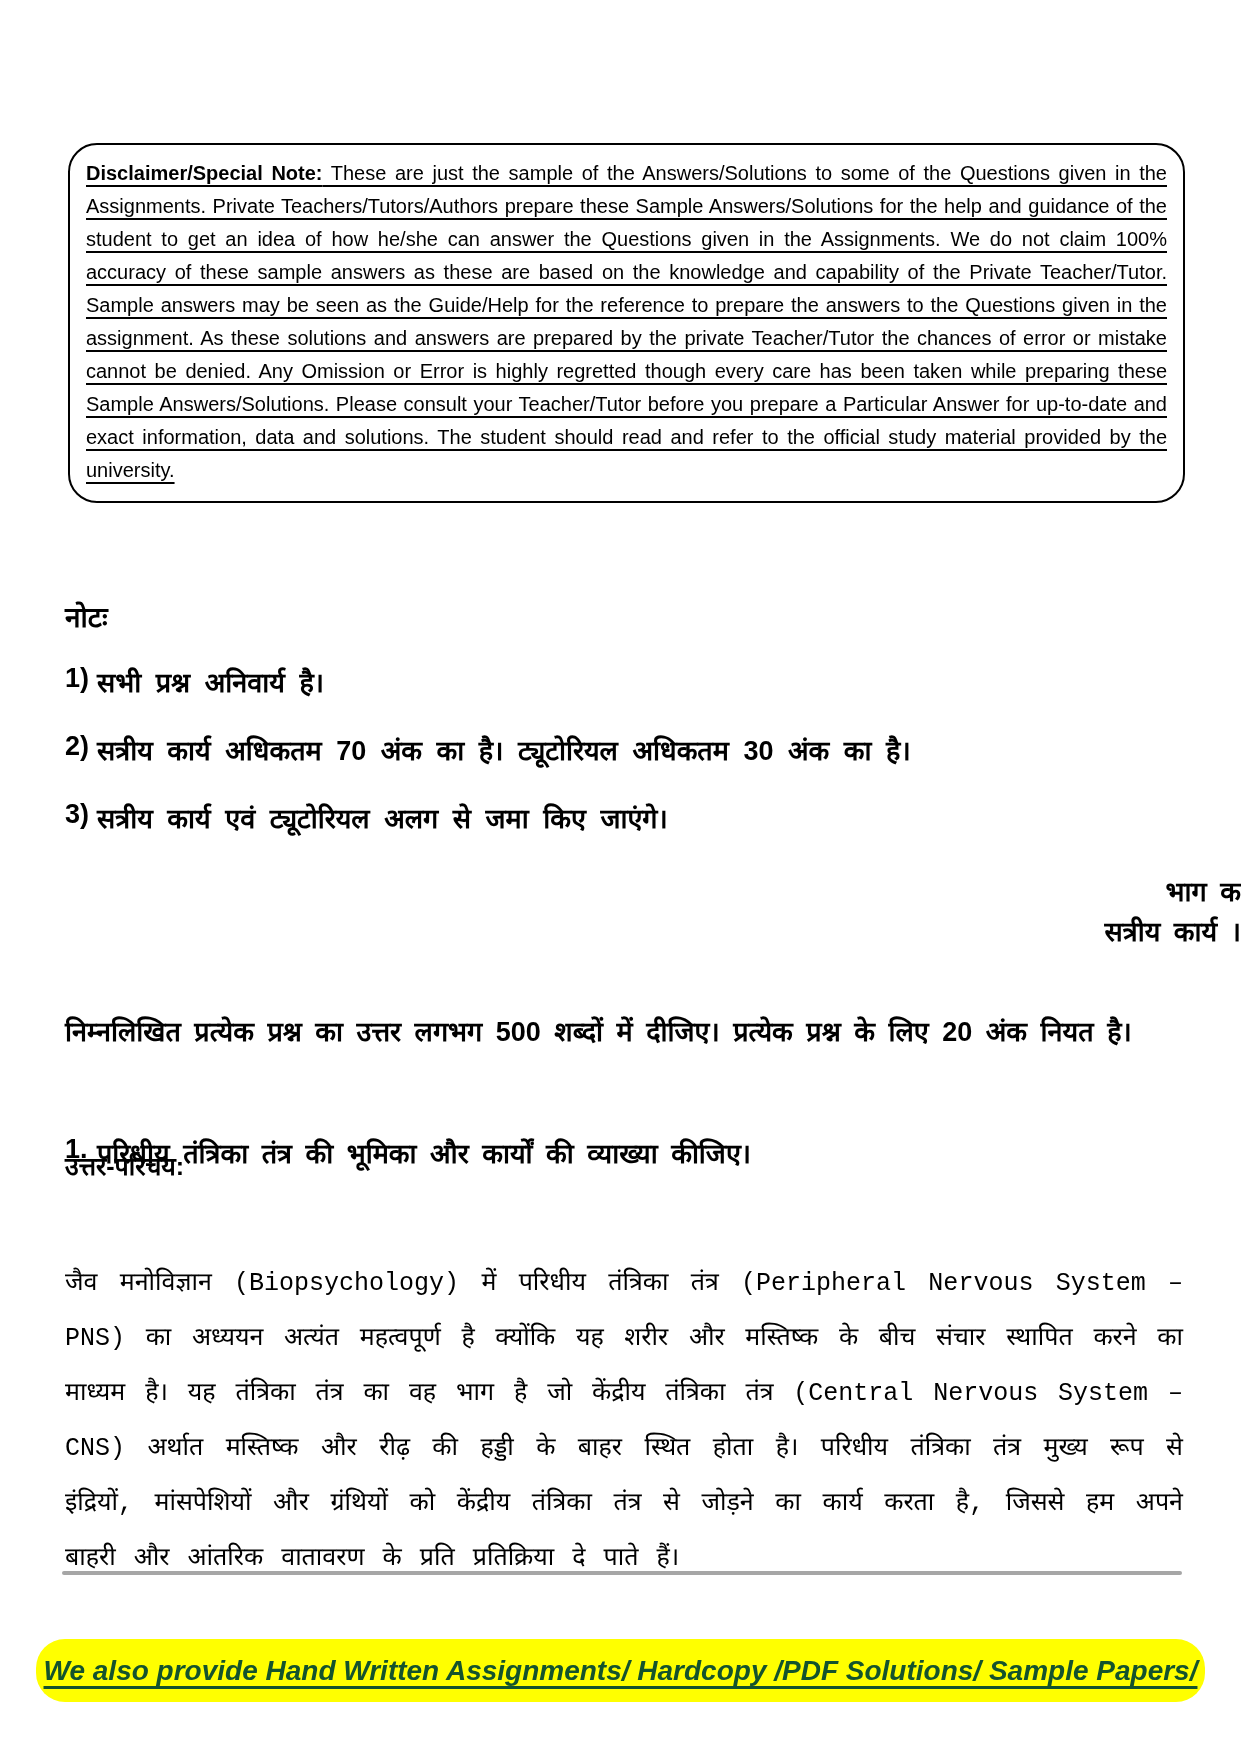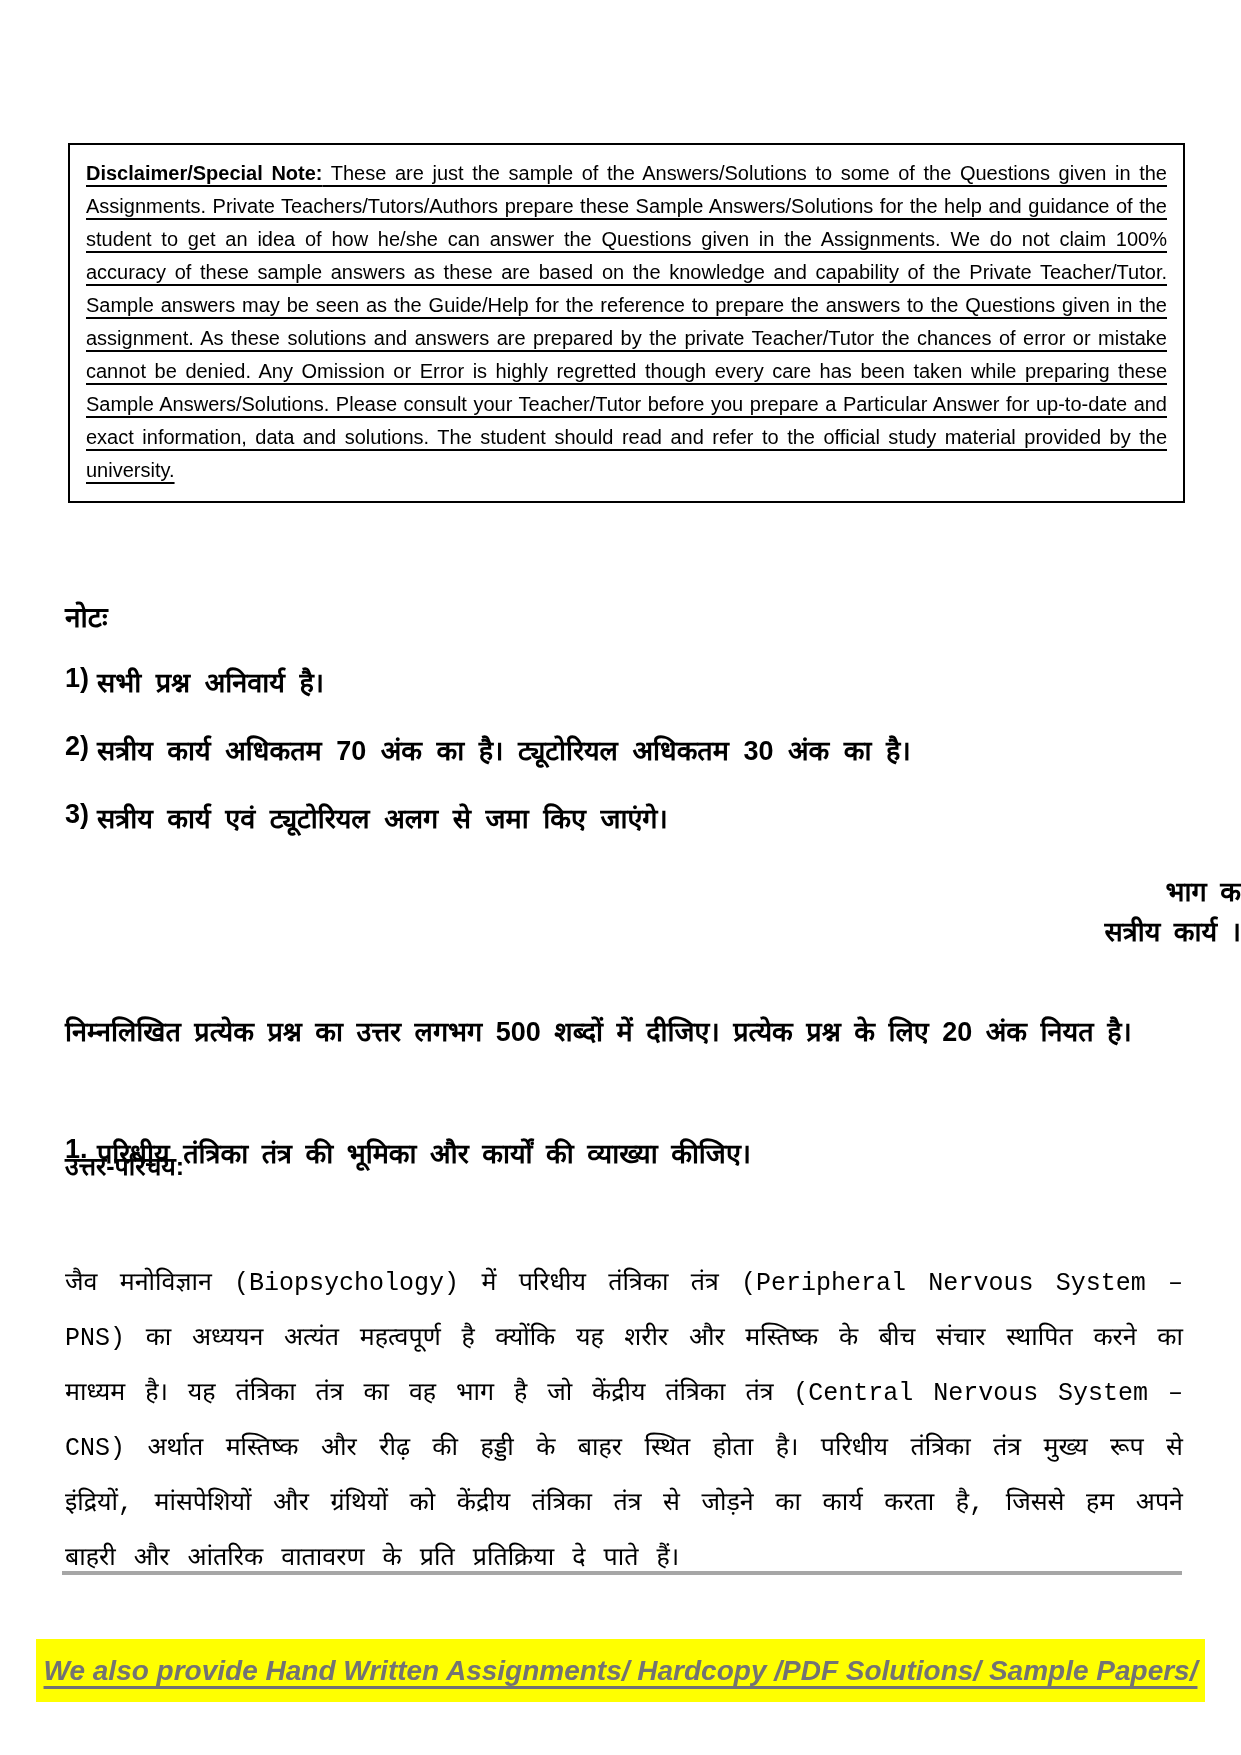--- a/index.html
+++ b/index.html
@@ -1,15 +1,15 @@
 <!DOCTYPE html>
 <html><head>
 <meta charset="utf-8">
 <style>
-  * { margin:0; padding:0; box-sizing:border-box; }
+  * { margin:0; padding:0; box-sizing:border-box;border-radius:29px; }
   html,body { background:#ffffff; }
   .page {
     position:relative;
     width:1241px; height:1755px;
     background:#ffffff;
     color:#000;
     font-family:"Liberation Sans", sans-serif;
     overflow:hidden;
   }
   .abs { position:absolute; }
@@ -91,21 +91,21 @@
   }
 
   .footer {
     top:1650px; left:0; width:100%;
     text-align:center;
   }
   .footer .line { margin-bottom:3px; }
   .footer .hl {
     display:inline;
     background:#ffff00;
-    color:#737373;
+    color:#14532d;
     font-weight:bold;
     font-style:italic;
     font-size:28px;
     line-height:41px;
     padding:16px 8px;
     text-decoration:underline;
     text-decoration-thickness:2.5px;
     text-underline-offset:6px;
   }
 </style>

